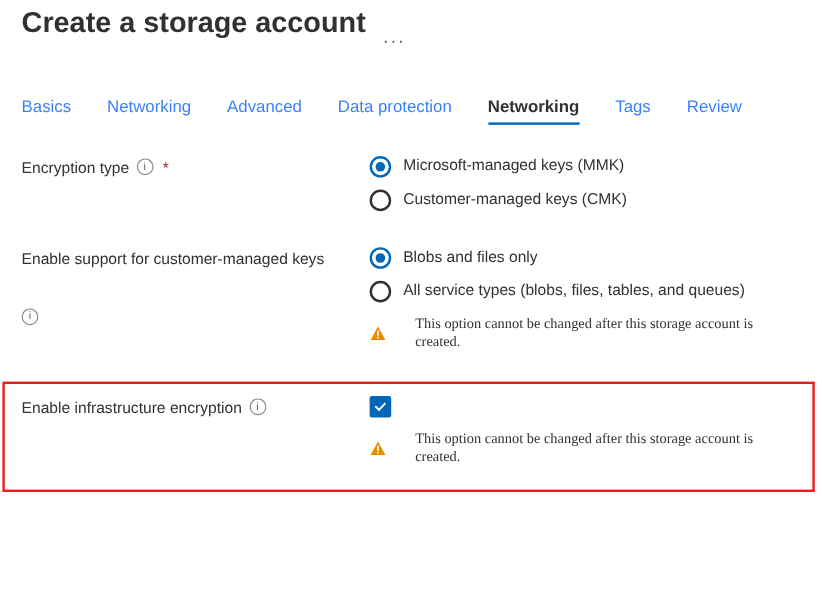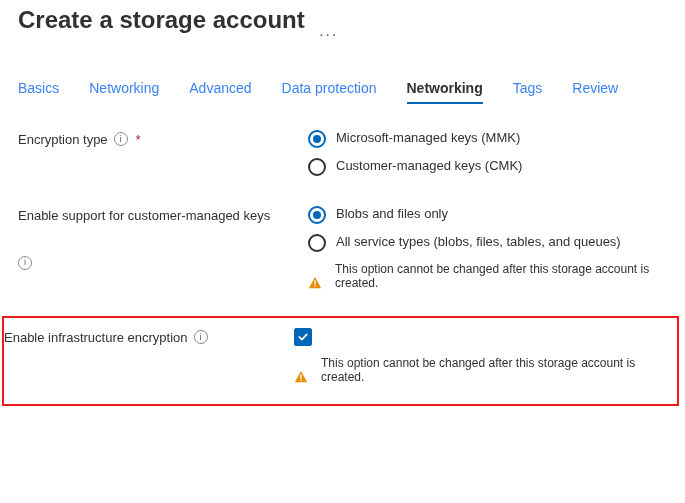--- a/index.html
+++ b/index.html
@@ -64,26 +64,26 @@
   .radio.selected { border-color: var(--accent); }
   .radio.selected::after {
     content: ""; width: 8px; height: 8px; border-radius: 50%; background: var(--accent);
   }
   .check {
     width: 18px; height: 18px; border: 1px solid var(--accent); border-radius: 2px;
     background: var(--accent);
     display: inline-flex; align-items: center; justify-content: center;
   }
   .check svg { width: 12px; height: 12px; }
-  .note { display: flex; align-items: flex-end; gap: 13px; margin-top: 4px; margin-bottom: 6px; }
+  .note { display: flex; align-items: center; gap: 24px; margin-top: 4px; margin-bottom: 6px; font-family: Liberation Serif, serif; }
   .note .msg { font-size: 12px; color: #323130; }
   .warn-icon { width: 14px; height: 14px; flex: none; margin-top: 1px; }
   
   .highlight { border: 2px solid var(--bd-highlight); padding: 10px 0 8px 0; margin-left: -16px; margin-right: -12px; }
-  .highlight .row { padding: 0 0; margin-bottom: 6px; }
+  .highlight .row { padding: 0 14px; margin-bottom: 6px; }
 </style>
 </head>
 <body>
 
 <div class="page">
 
 
   <div class="title-row">
     <h1>Create a storage account</h1>
     <span class="more">···</span>

